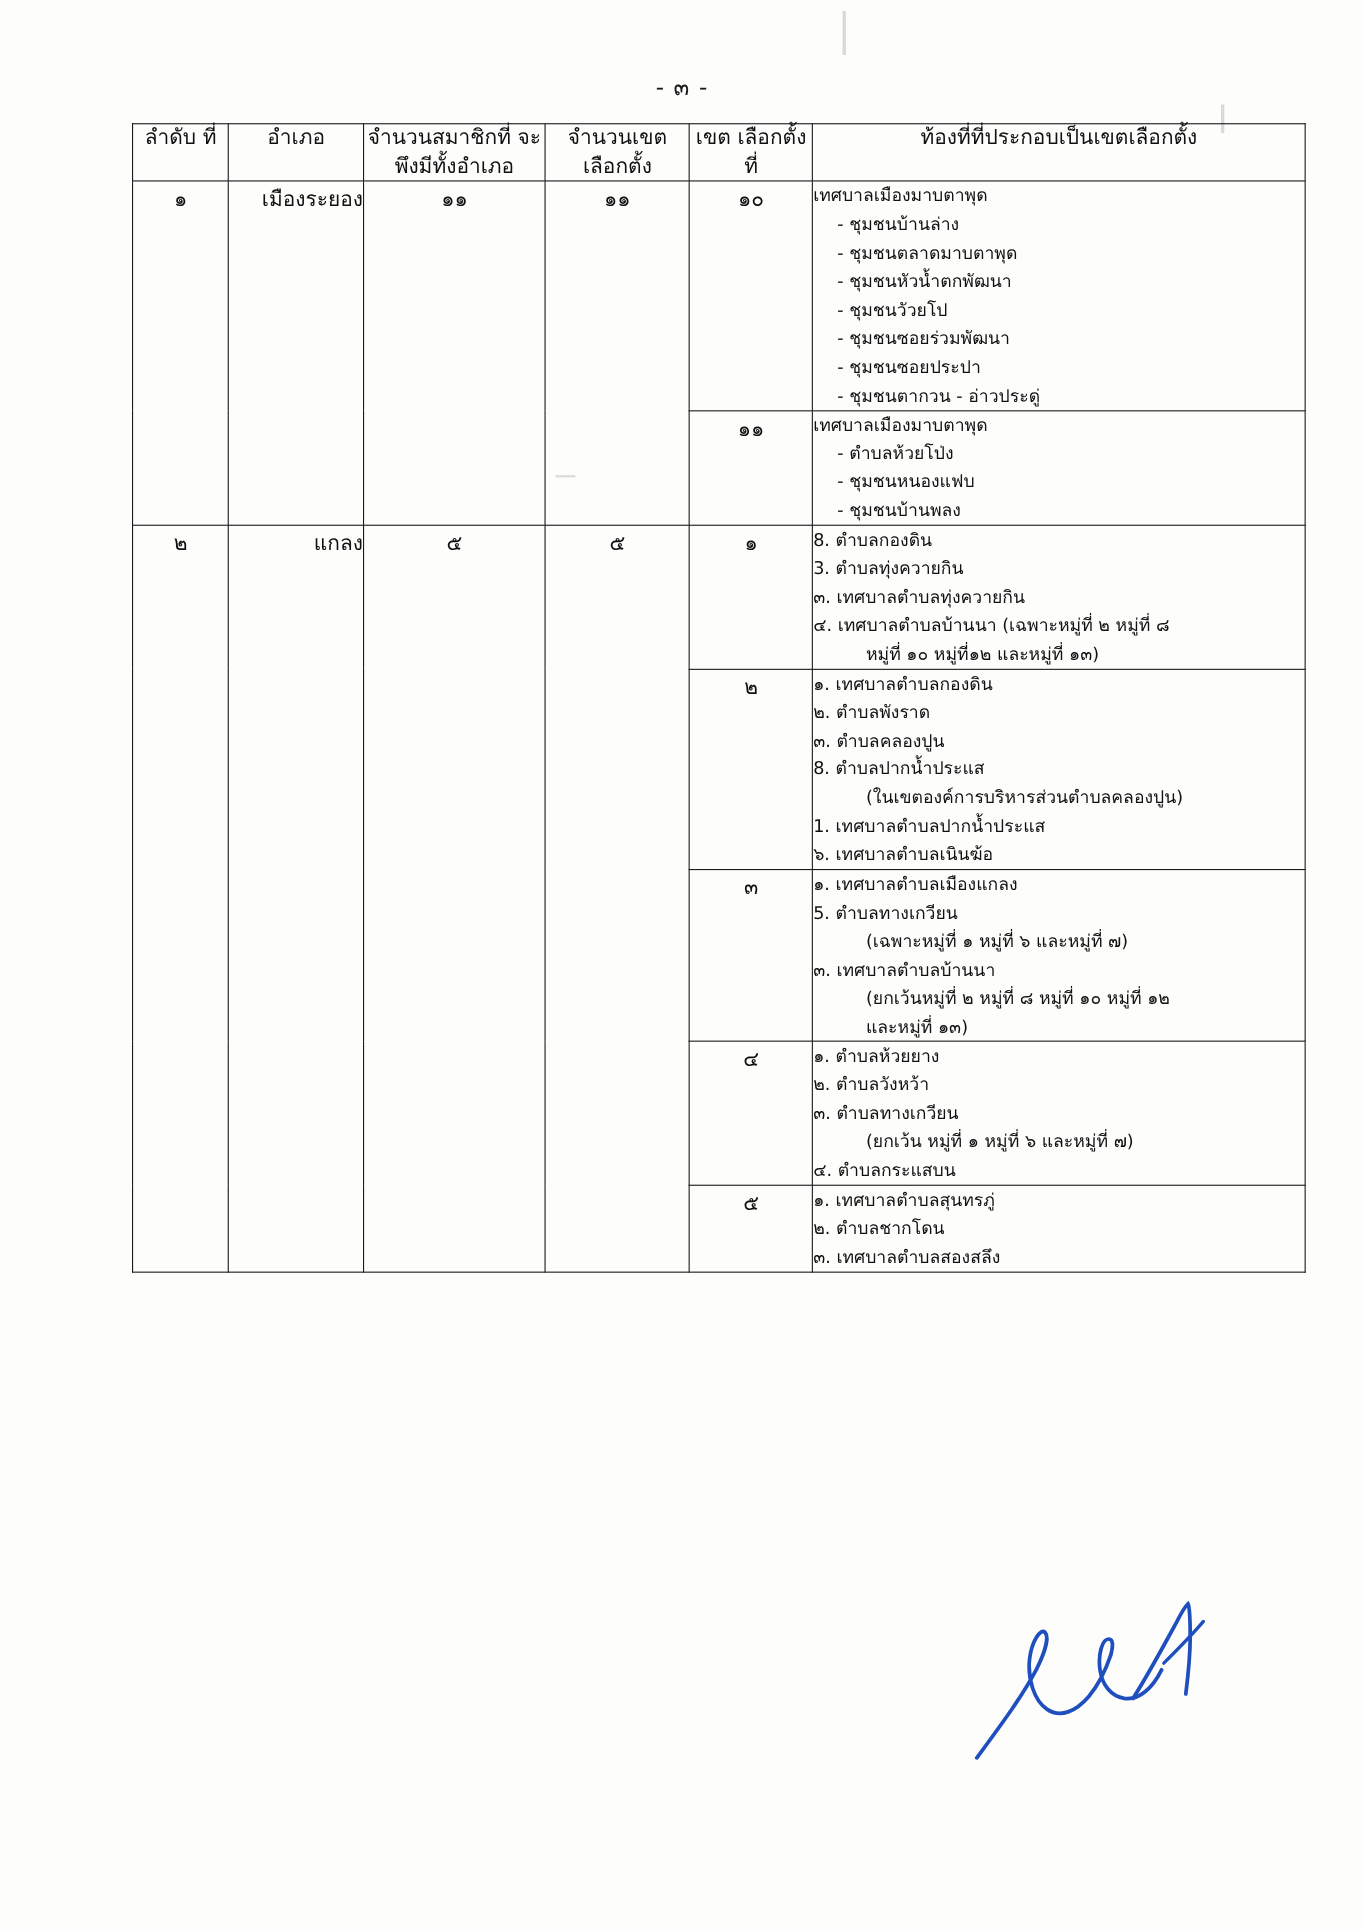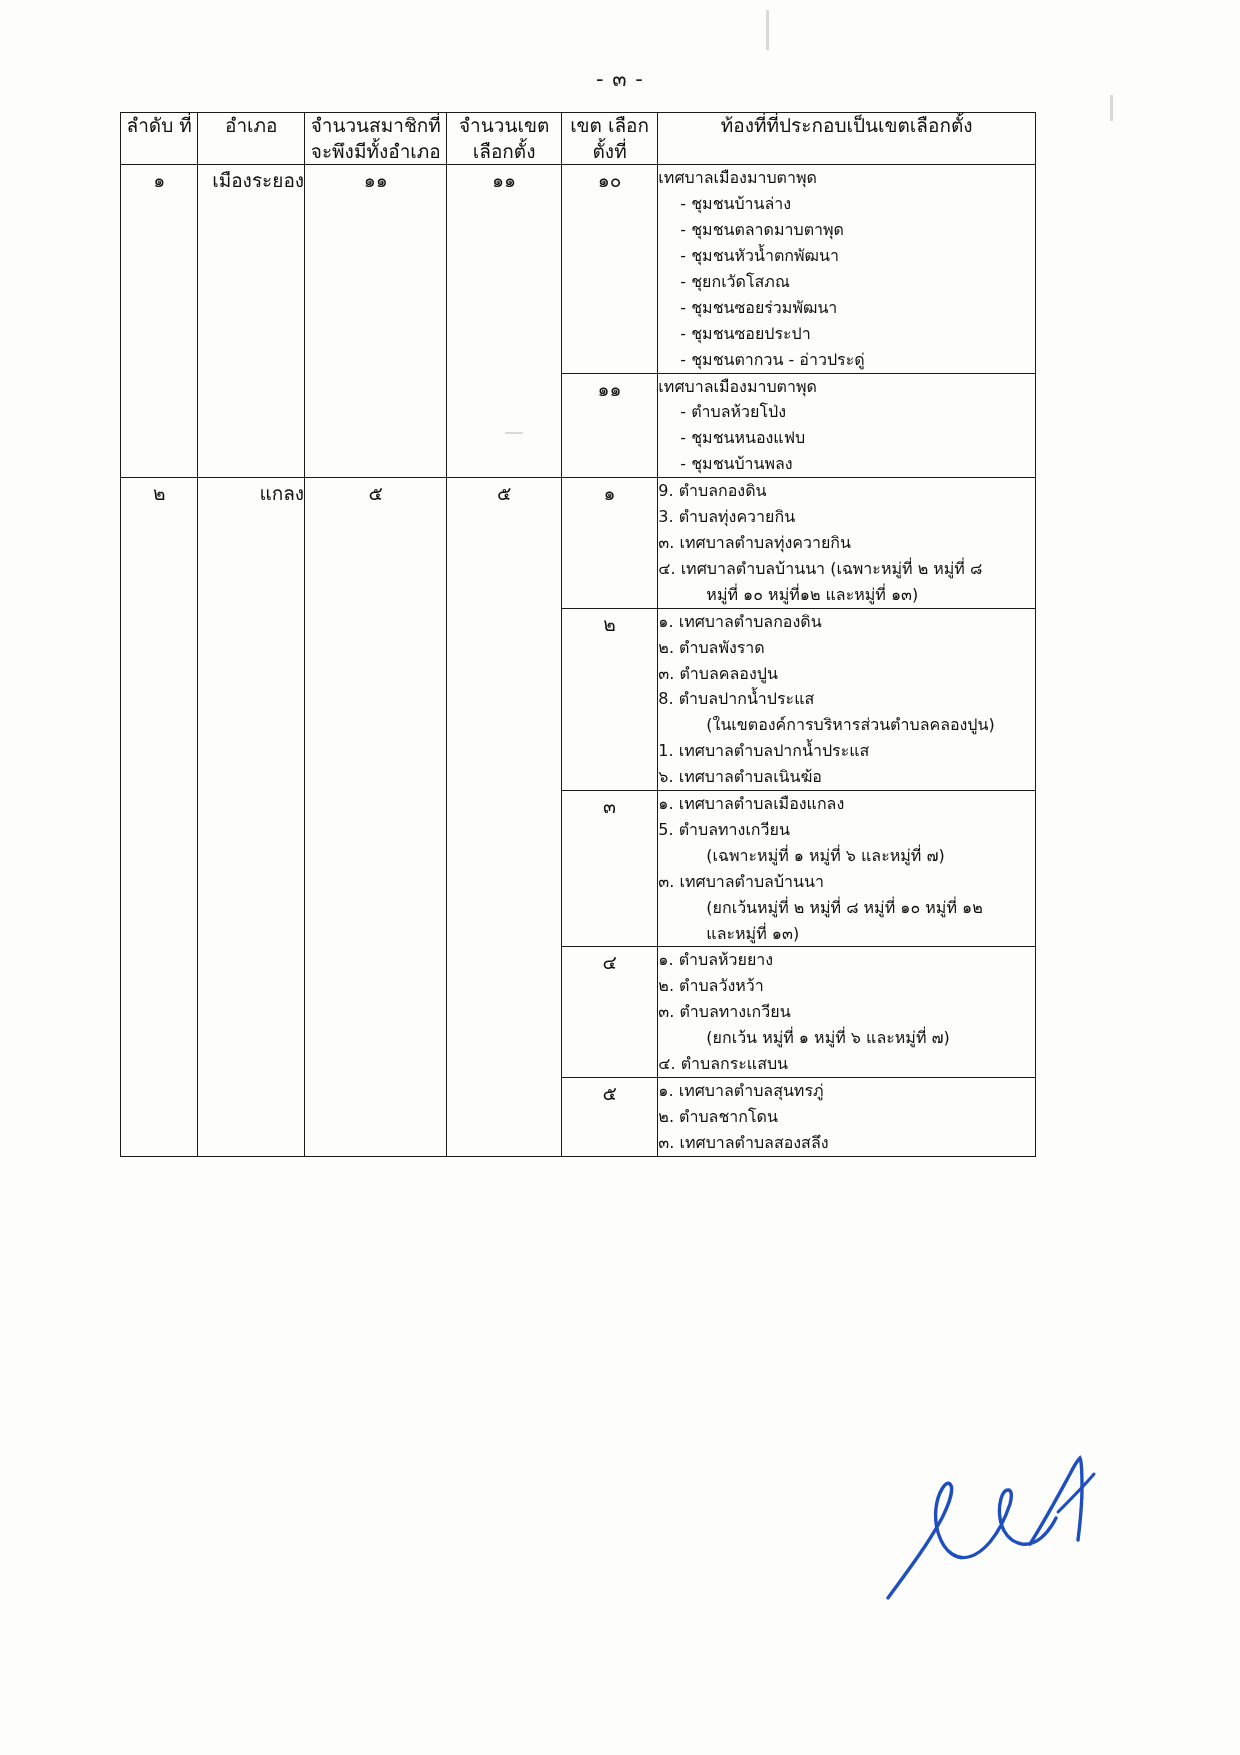--- a/index.html
+++ b/index.html
@@ -28,21 +28,21 @@
     width: 1240px;
     text-align: center;
     font-size: 21px;
     letter-spacing: 1px;
     color: #1a1a1a;
   }
   table.doc-table {
     position: absolute;
     left: 120px;
     top: 112px;
-    width: 916px;
+    width: 1067px;
     border-collapse: collapse;
     font-size: 19px;
     color: #111;
   }
   table.doc-table th,
   table.doc-table td {
     border: 1.3px solid #1a1a1a;
     vertical-align: top;
     padding: 0;
   }
@@ -135,21 +135,21 @@
           <td class="c-no" rowspan="2">๑</td>
           <td class="c-amphoe" rowspan="2">เมืองระยอง</td>
           <td class="c-members" rowspan="2">๑๑</td>
           <td class="c-zones" rowspan="2">๑๑</td>
           <td class="c-zoneno">๑๐</td>
           <td class="c-areas">
             <div class="line">เทศบาลเมืองมาบตาพุด</div>
             <div class="line indent1">- ชุมชนบ้านล่าง</div>
             <div class="line indent1">- ชุมชนตลาดมาบตาพุด</div>
             <div class="line indent1">- ชุมชนหัวน้ำตกพัฒนา</div>
-            <div class="line indent1">- ชุยกเวัดโสภณ</div>
+            <div class="line indent1">- ชุมชนวัวยโป</div>
             <div class="line indent1">- ชุมชนซอยร่วมพัฒนา</div>
             <div class="line indent1">- ชุมชนซอยประปา</div>
             <div class="line indent1">- ชุมชนตากวน - อ่าวประดู่</div>
           </td>
         </tr>
         <tr>
           <td class="c-zoneno">๑๑</td>
           <td class="c-areas">
             <div class="line">เทศบาลเมืองมาบตาพุด</div>
             <div class="line indent1">- ตำบลห้วยโป่ง</div>
@@ -157,21 +157,21 @@
             <div class="line indent1">- ชุมชนบ้านพลง</div>
           </td>
         </tr>
         <tr>
           <td class="c-no" rowspan="5">๒</td>
           <td class="c-amphoe" rowspan="5">แกลง</td>
           <td class="c-members" rowspan="5">๕</td>
           <td class="c-zones" rowspan="5">๕</td>
           <td class="c-zoneno">๑</td>
           <td class="c-areas">
-            <div class="line">9. ตำบลกองดิน</div>
+            <div class="line">8. ตำบลกองดิน</div>
             <div class="line">3. ตำบลทุ่งควายกิน</div>
             <div class="line">๓. เทศบาลตำบลทุ่งควายกิน</div>
             <div class="line">๔. เทศบาลตำบลบ้านนา (เฉพาะหมู่ที่ ๒ หมู่ที่ ๘</div>
             <div class="line indent2">หมู่ที่ ๑๐ หมู่ที่๑๒ และหมู่ที่ ๑๓)</div>
           </td>
         </tr>
         <tr>
           <td class="c-zoneno">๒</td>
           <td class="c-areas">
             <div class="line">๑. เทศบาลตำบลกองดิน</div>

